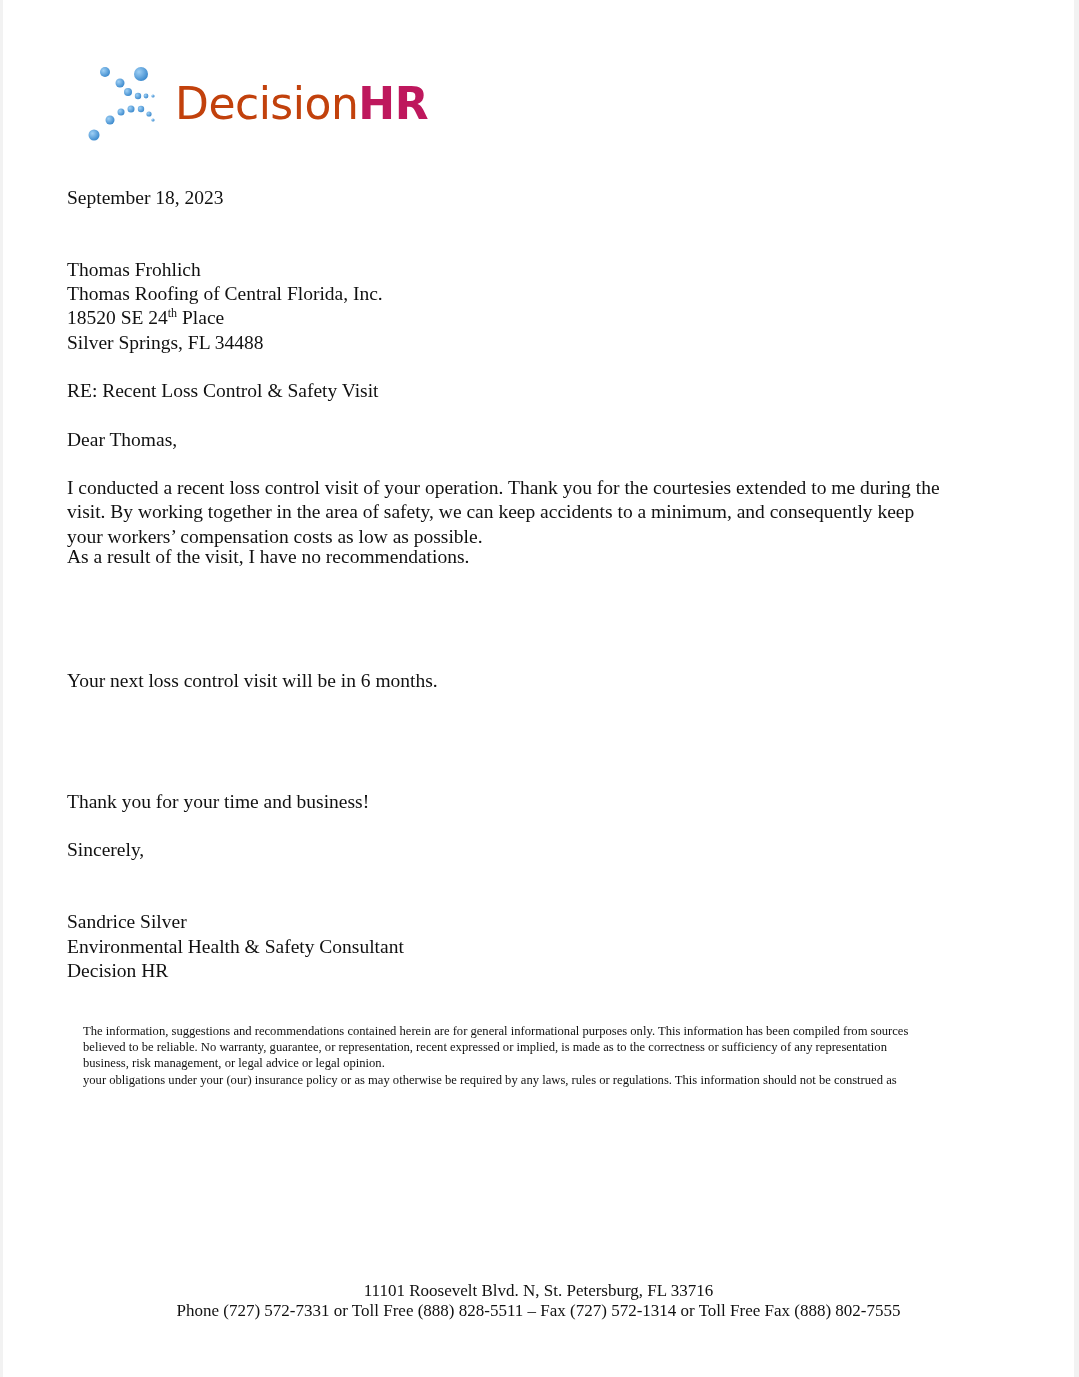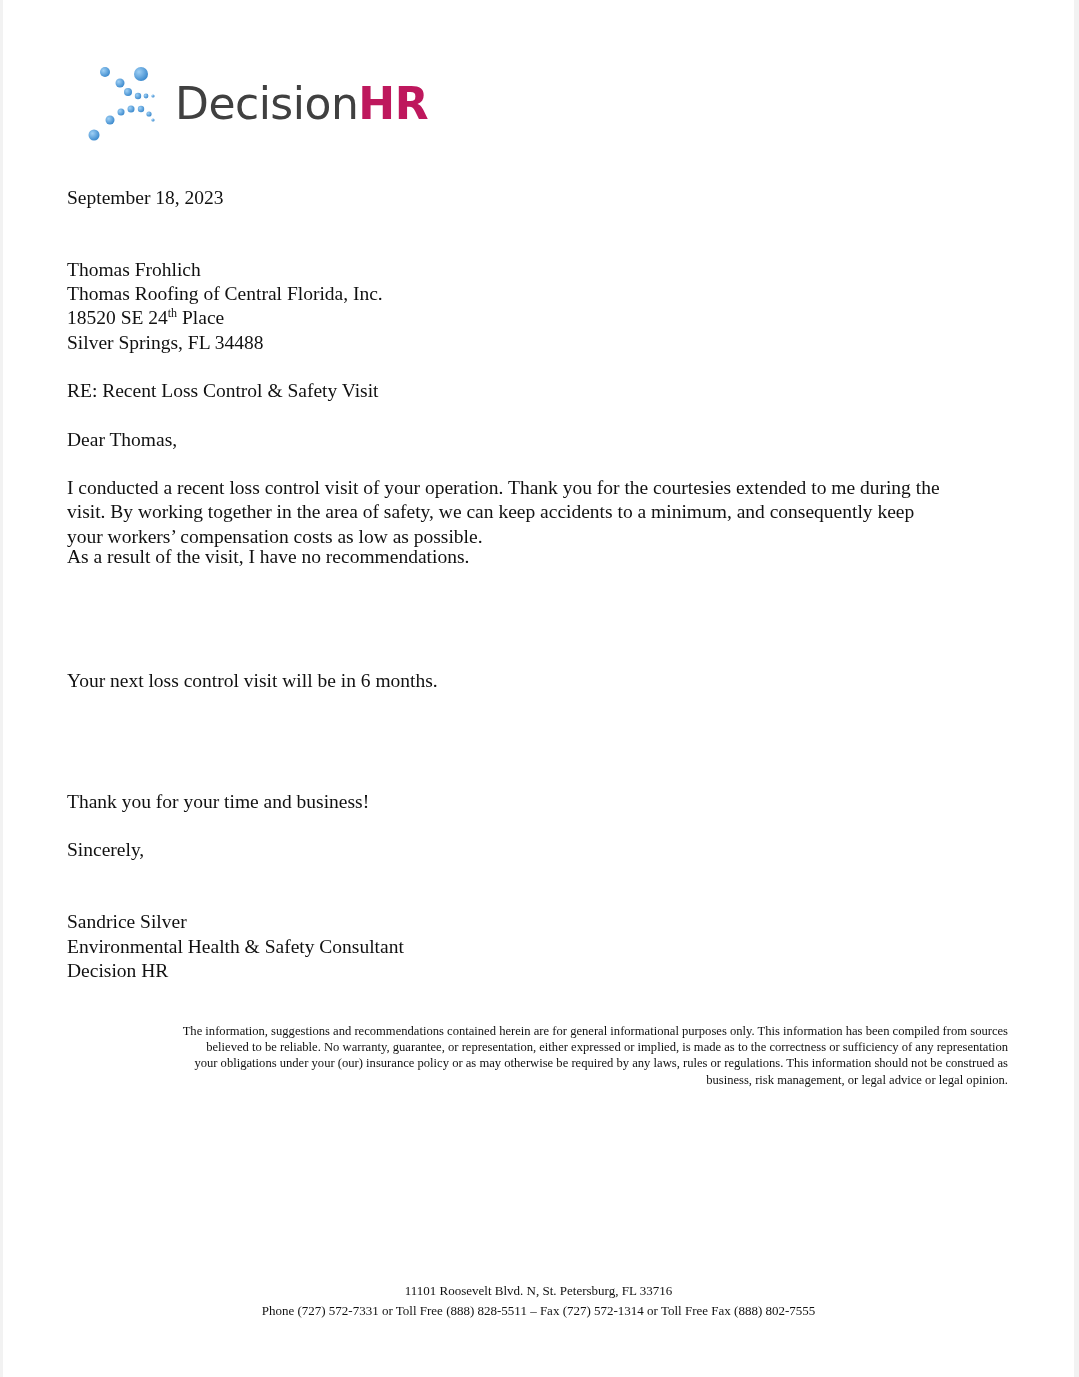--- a/index.html
+++ b/index.html
@@ -34,54 +34,53 @@
     .logo-word {
       position: absolute;
       left: 92px;
       top: 14px;
       font-family: "DejaVu Sans", "Liberation Sans", sans-serif;
       font-size: 44px;
       letter-spacing: -0.5px;
       line-height: 56px;
       white-space: nowrap;
     }
-    .logo-word .dec { color: #404040; }
+    .logo-word .dec { color: #c2410c; }
     .logo-word .hr { color: #be185d; font-weight: bold; }
     .txt {
       position: absolute;
       left: 64px;
       font-size: 19.5px;
       line-height: 24.4px;
       white-space: nowrap;
     }
     .para {
       position: absolute;
       left: 64px;
       width: 950px;
       font-size: 19.5px;
       line-height: 24.4px;
     }
     .para span.line { display: block; white-space: nowrap; }
     sup { font-size: 12px; line-height: 0; vertical-align: 7px; }
     .disclaimer {
       position: absolute;
-      left: 55px;
+      left: 80px;
       top: 1023px;
       width: 950px;
       font-size: 12.6px;
       line-height: 16.2px;
-      text-align: right;
     }
     .disclaimer span.line { display: block; white-space: nowrap; }
     .footer {
       position: absolute;
       left: 0;
       width: 1071px;
       text-align: center;
-      font-size: 13px;
+      font-size: 17px;
       line-height: 20px;
       white-space: nowrap;
     }
   </style>
 </head>
 <body>
 
 <div class="page">
 
   <div class="logo">
@@ -137,21 +136,21 @@
   <div class="txt" style="top:790px;">Thank you for your time and business!</div>
 
   <div class="txt" style="top:838px;">Sincerely,</div>
 
   <div class="txt" style="top:910px;">Sandrice Silver</div>
   <div class="txt" style="top:935px;">Environmental Health &amp; Safety Consultant</div>
   <div class="txt" style="top:959px;">Decision HR</div>
 
   <div class="disclaimer">
     <span class="line">The information, suggestions and recommendations contained herein are for general informational purposes only. This information has been compiled from sources</span>
-    <span class="line">believed to be reliable. No warranty, guarantee, or representation, either expressed or implied, is made as to the correctness or sufficiency of any representation</span>
+    <span class="line">believed to be reliable. No warranty, guarantee, or representation, recent expressed or implied, is made as to the correctness or sufficiency of any representation</span>
+    <span class="line">business, risk management, or legal advice or legal opinion.</span>
     <span class="line">your obligations under your (our) insurance policy or as may otherwise be required by any laws, rules or regulations.  This information should not be construed as</span>
-    <span class="line">business, risk management, or legal advice or legal opinion.</span>
   </div>
 
   <div class="footer" style="top:1281px;">11101 Roosevelt Blvd. N, St. Petersburg, FL 33716</div>
   <div class="footer" style="top:1301px;">Phone (727) 572-7331 or Toll Free (888) 828-5511 – Fax (727) 572-1314 or Toll Free Fax (888) 802-7555</div>
 
 </div>
 
 </body></html>

